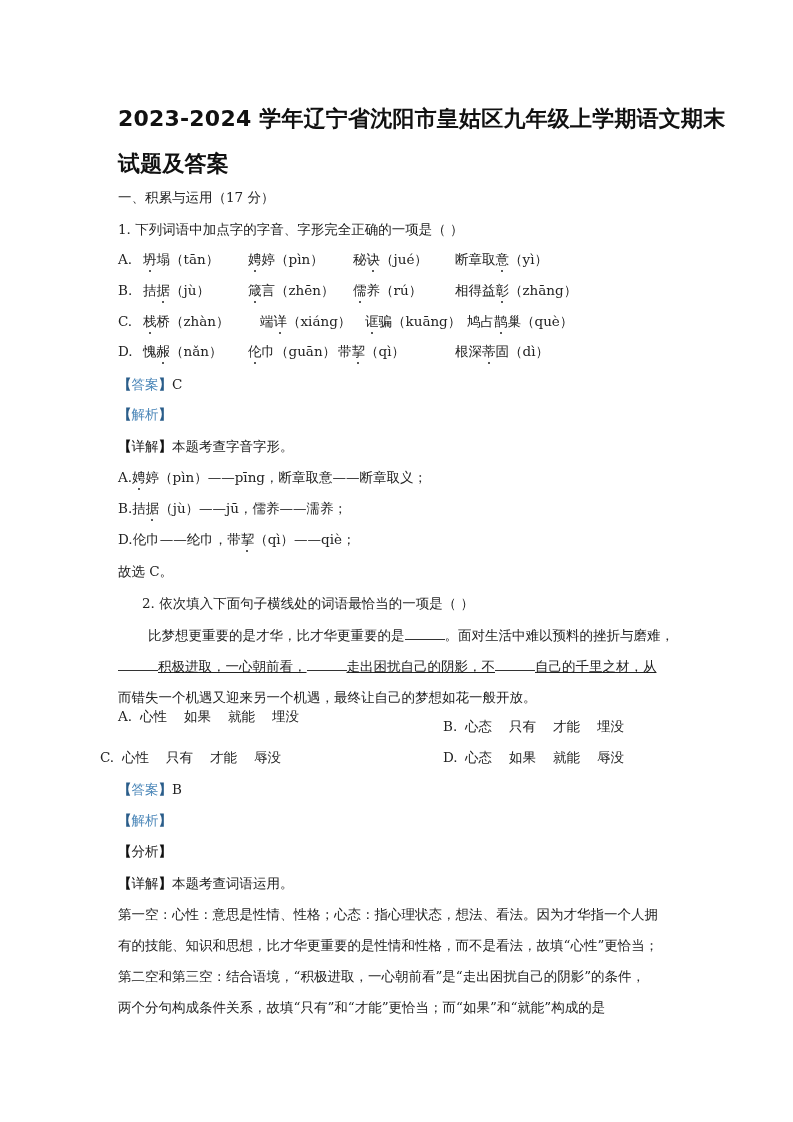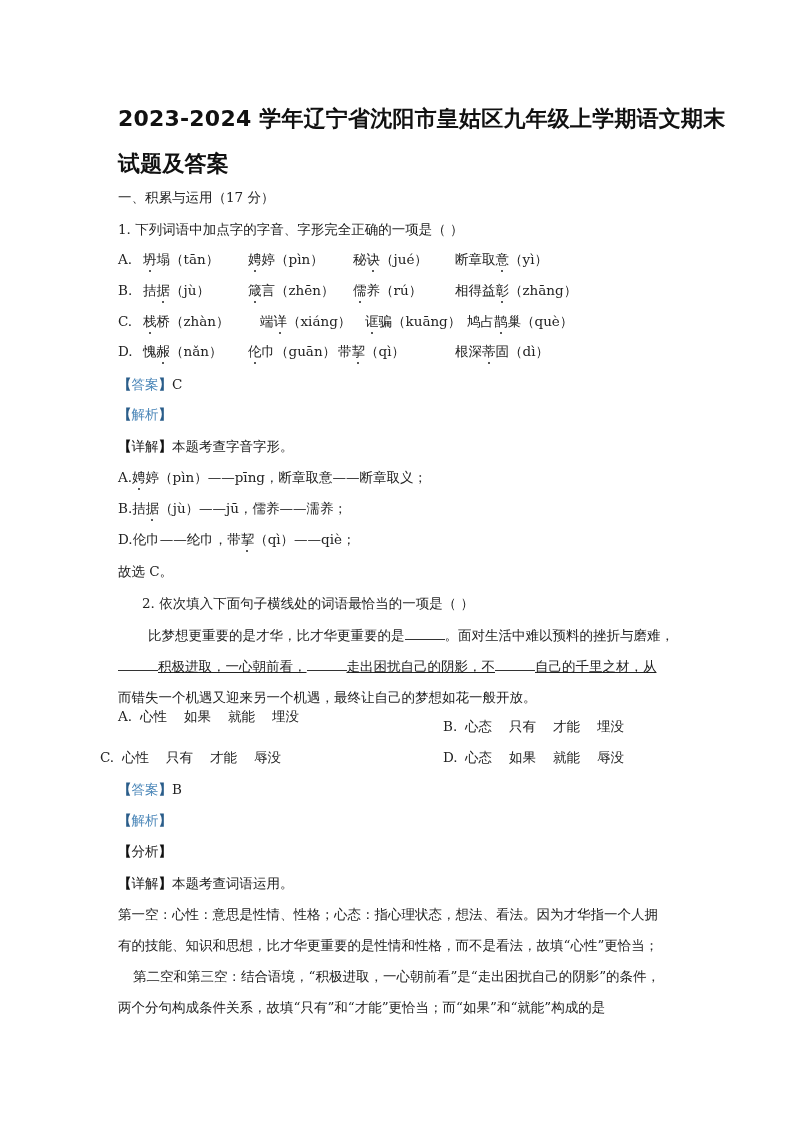--- a/index.html
+++ b/index.html
@@ -108,16 +108,16 @@
   </div>
   <div class="line" style="top:842px;">
     <span class="bold-br">【</span><span>分析</span><span class="bold-br">】</span>
   </div>
   <div class="line" style="top:874px;">
     <span class="bold-br">【</span><span>详解</span><span class="bold-br">】</span><span>本题考查词语运用。</span>
   </div>
 
   <div class="line" style="top:905px;">第一空：心性：意思是性情、性格；心态：指心理状态，想法、看法。因为才华指一个人拥</div>
   <div class="line" style="top:936px;">有的技能、知识和思想，比才华更重要的是性情和性格，而不是看法，故填“心性”更恰当；</div>
-  <div class="line" style="top:967px;margin-left:15px;">第二空和第三空：结合语境，“积极进取，一心朝前看”是“走出困扰自己的阴影”的条件，</div>
+  <div class="line" style="top:967px;">第二空和第三空：结合语境，“积极进取，一心朝前看”是“走出困扰自己的阴影”的条件，</div>
   <div class="line" style="top:998px;">两个分句构成条件关系，故填“只有”和“才能”更恰当；而“如果”和“就能”构成的是</div>
 
 </div>
 
 </body></html>

